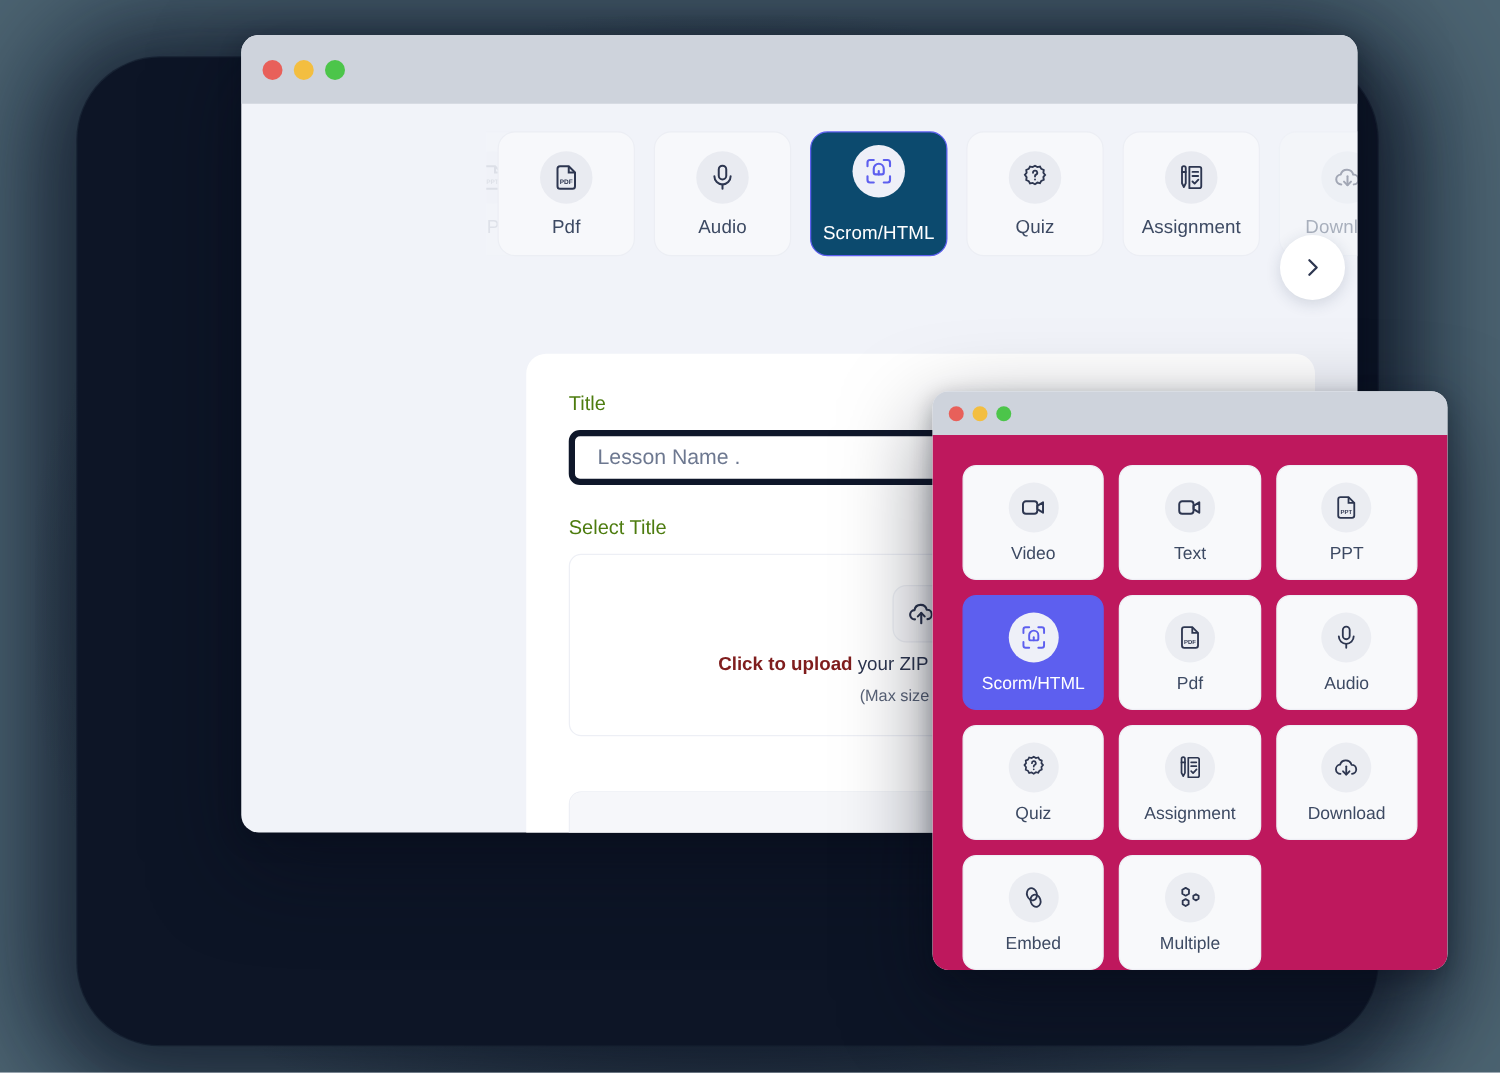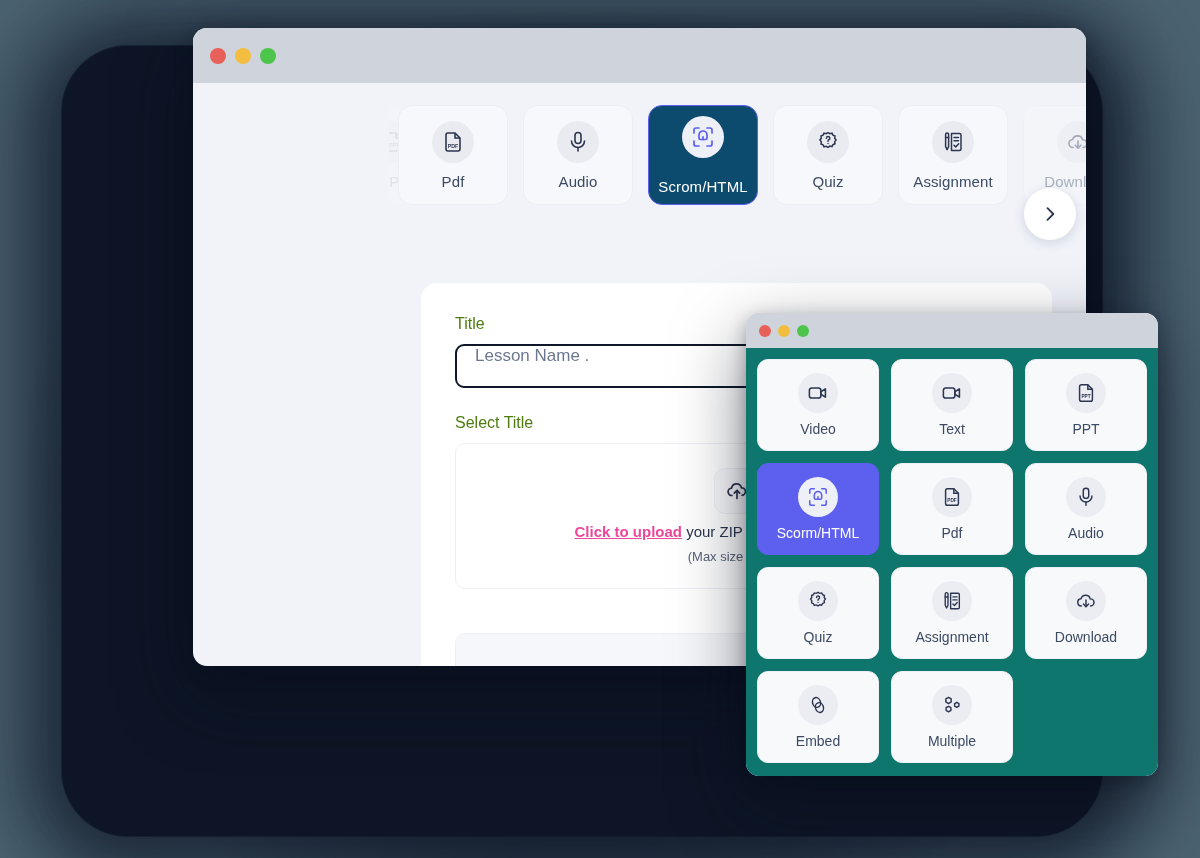--- a/index.html
+++ b/index.html
@@ -148,23 +148,24 @@
     border-radius: 16px 16px 0 0;
     padding: 32px 34px 0 34px;
   }
   .field-label {
     font-size: 16px;
     color: #4d7c0f;
     margin-bottom: 11px;
   }
   #title-input {
     height: 44px;
-    border: 2px solid #0f172a;
+    border: 5px solid #0f172a;
     border-radius: 9px;
     display: flex;
+    align-items: center;
     padding: 0 18px;
   }
   #title-input .ph {
     font-size: 17px;
     color: #6d7890;
     flex: 1;
   }
   #title-input .counter {
     font-size: 17px;
     color: #6d7890;
@@ -182,21 +183,21 @@
     gap: 9px;
   }
   #dropzone .upl-box {
     width: 46px; height: 46px;
     border-radius: 11px;
     background: #fbfbfd;
     border: 1px solid #eef0f5;
     display: flex; align-items: center; justify-content: center;
   }
   #dropzone .upl-line { font-size: 15px; color: #2d3650; }
-  #dropzone .upl-line .link { color: #ec4899; font-weight: bold; text-decoration: underline; }
+  #dropzone .upl-line .link { color: #7f1d1d; font-weight: bold; }
   #dropzone .upl-sub { font-size: 13px; color: #5a6479; }
 
   
   #editor-wrap {
     margin-top: 22px;
     border: 1px solid #edeff5;
     border-radius: 10px 10px 0 0;
     overflow: hidden;
   }
   #editor-toolbar {
@@ -213,21 +214,21 @@
   
   #front-window {
     left: 746px;
     top: 313px;
     width: 412px;
     height: 463px;
     border-radius: 13px;
   }
   #front-window .titlebar { height: 35px; padding-left: 13px; gap: 7px; }
   #front-window .dot { width: 12px; height: 12px; }
-  #front-window .body { background: #0f766e; height: calc(100% - 35px); padding: 11px; }
+  #front-window .body { background: #be185d; height: calc(100% - 35px); padding: 24px; }
   #grid {
     display: grid;
     grid-template-columns: repeat(3, 1fr);
     gap: 12px;
   }
   .grid-card {
     height: 92px;
     border-radius: 11px;
     background: #f8f9fb;
     border: 1px solid #eef0f5;

